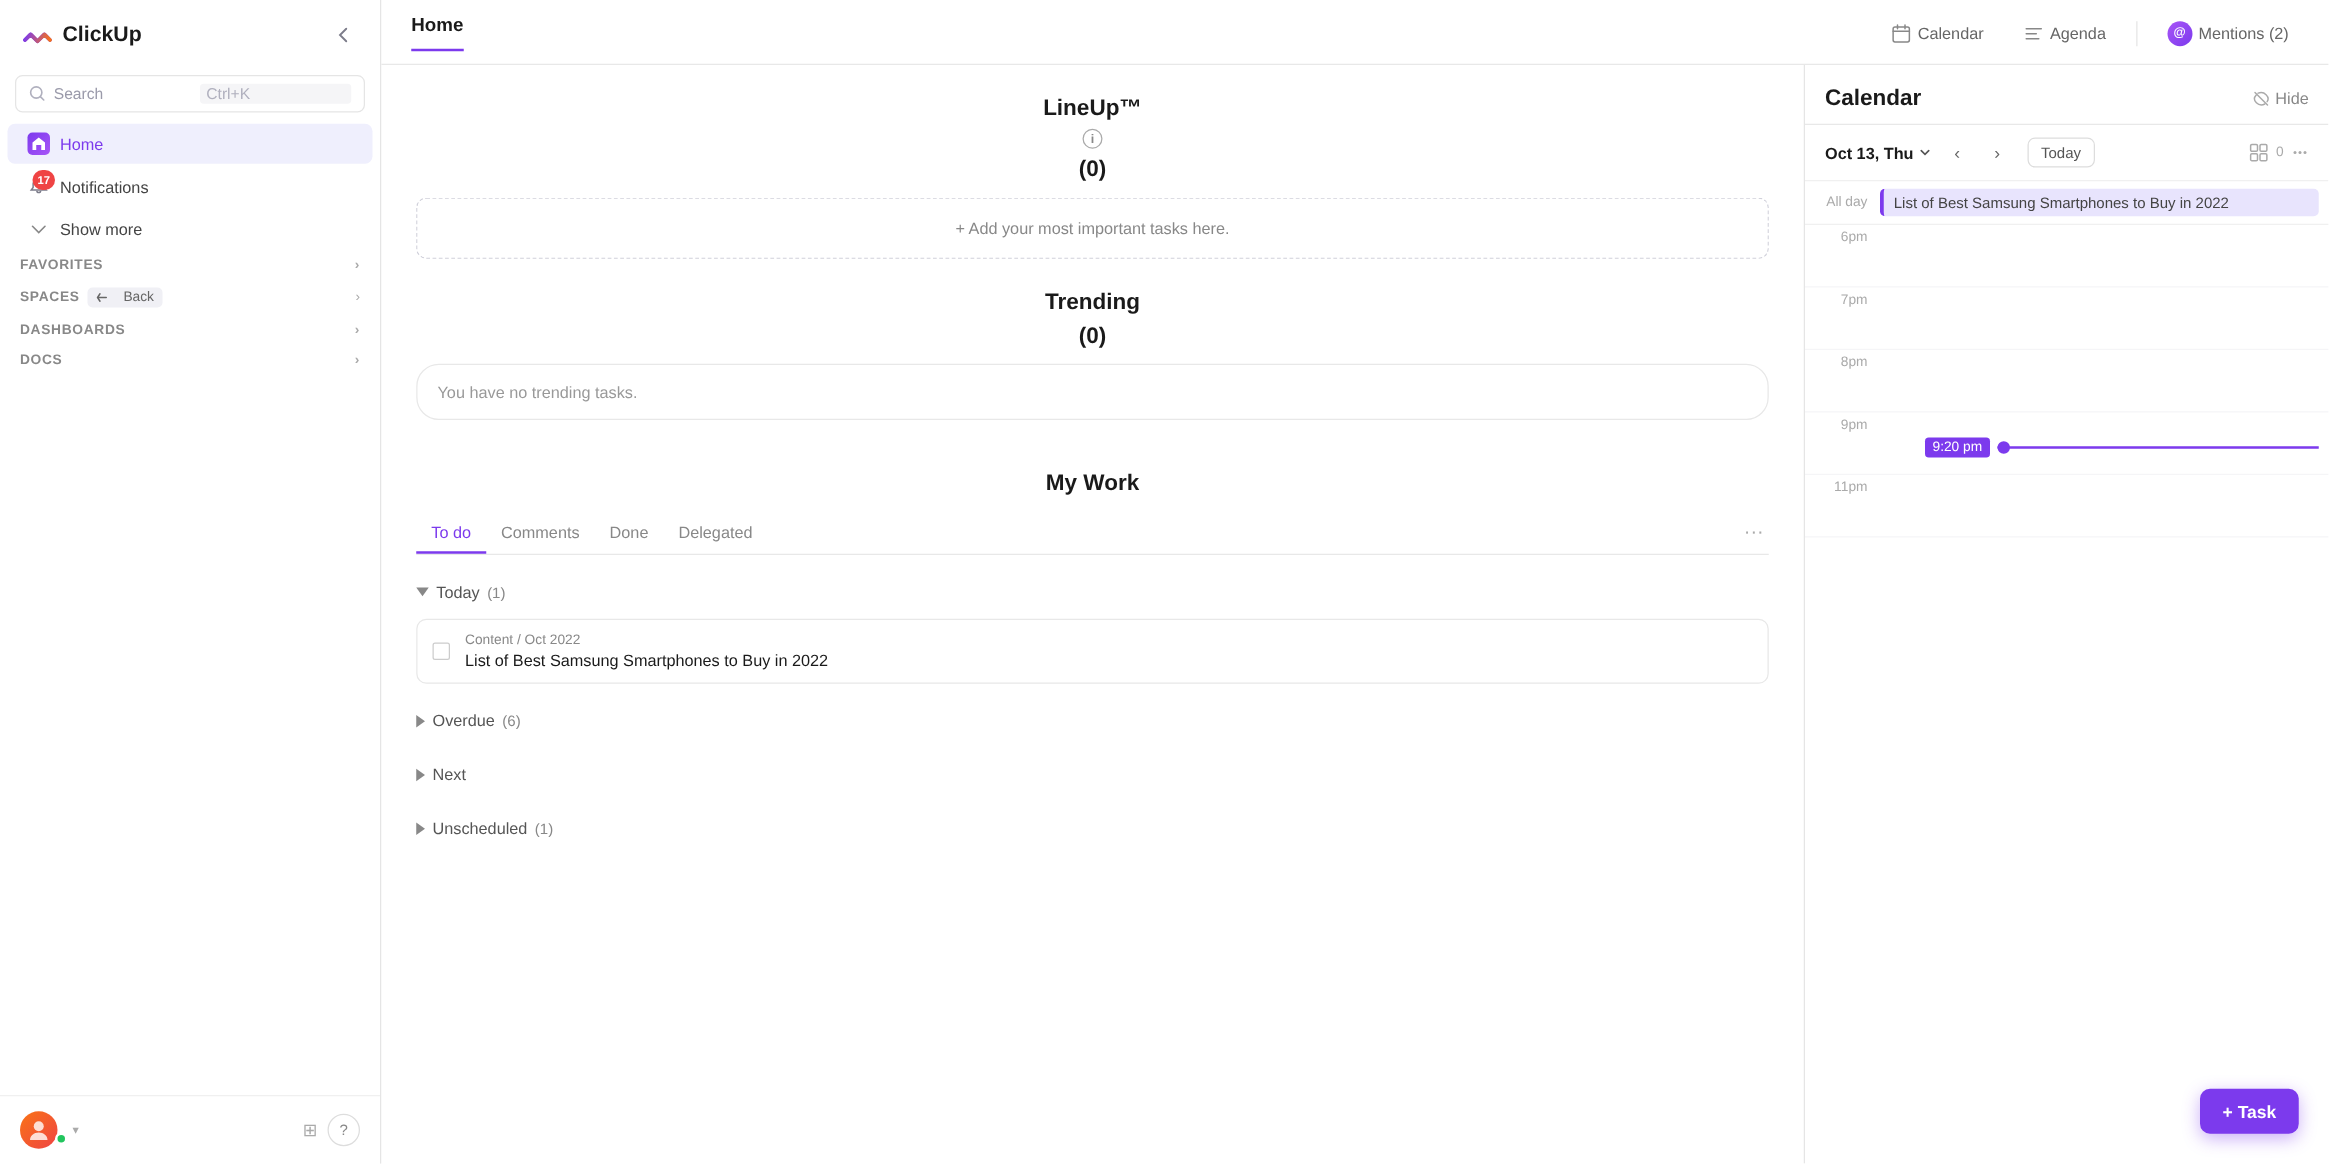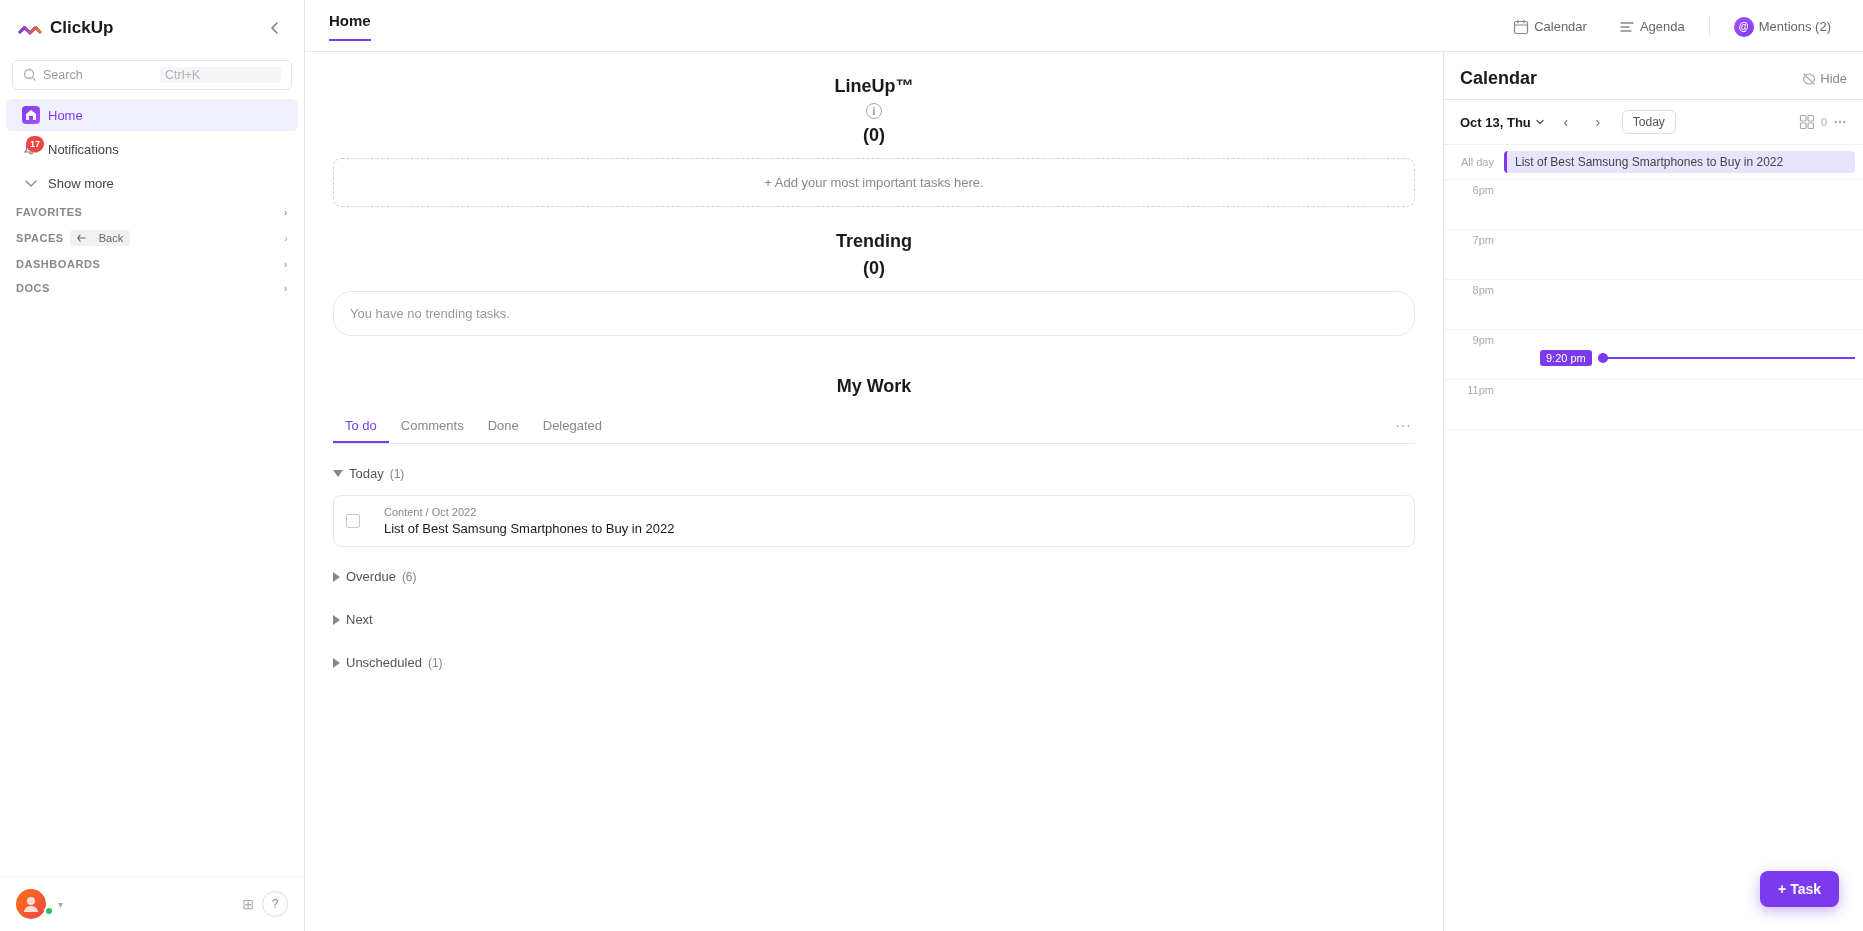--- a/index.html
+++ b/index.html
@@ -65,21 +65,21 @@
     .tab { padding: 8px 12px; cursor: pointer; font-size: 13px; color: #888; border-bottom: 2px solid transparent; margin-bottom: -1px; }
     .tab.active { color: #7c3aed; border-bottom-color: #7c3aed; font-weight: 500; }
     .tab-more { margin-left: auto; color: #aaa; cursor: pointer; font-size: 16px; padding: 8px 4px; }
 
     .work-section { margin-top: 16px; }
     .work-section-header { display: flex; align-items: center; gap: 6px; padding: 6px 0; cursor: pointer; color: #555; font-size: 13px; font-weight: 500; }
     .tri-right { width: 0; height: 0; border-top: 5px solid transparent; border-bottom: 5px solid transparent; border-left: 7px solid #888; }
     .tri-down { width: 0; height: 0; border-left: 5px solid transparent; border-right: 5px solid transparent; border-top: 7px solid #888; }
     .count-badge { color: #888; font-size: 12px; }
 
-    .task-item { display: flex; align-items: center; gap: 24px; padding: 10px 12px; border: 1px solid #e8e8e8; border-radius: 8px; margin: 8px 0; background: #fff; cursor: pointer; }
+    .task-item { display: flex; align-items: center; gap: 12px; padding: 10px 12px; border: 1px solid #e8e8e8; border-radius: 8px; margin: 8px 0; background: #fff; cursor: pointer; }
     .task-checkbox { width: 14px; height: 14px; border: 1.5px solid #ccc; border-radius: 2px; flex-shrink: 0; }
     .task-info { flex: 1; }
     .task-path { font-size: 11px; color: #888; margin-bottom: 3px; }
     .task-title { font-size: 13px; color: #1a1a1a; }
 
     
     .right-panel { width: 420px; min-width: 380px; border-left: 1px solid #e5e5e5; display: flex; flex-direction: column; overflow: hidden; }
     .calendar-header { display: flex; align-items: center; justify-content: space-between; padding: 16px 16px 10px; border-bottom: 1px solid #e8e8e8; }
     .calendar-title { font-size: 18px; font-weight: 600; color: #1a1a1a; }
     .hide-btn { display: flex; align-items: center; gap: 4px; color: #888; cursor: pointer; font-size: 13px; }

